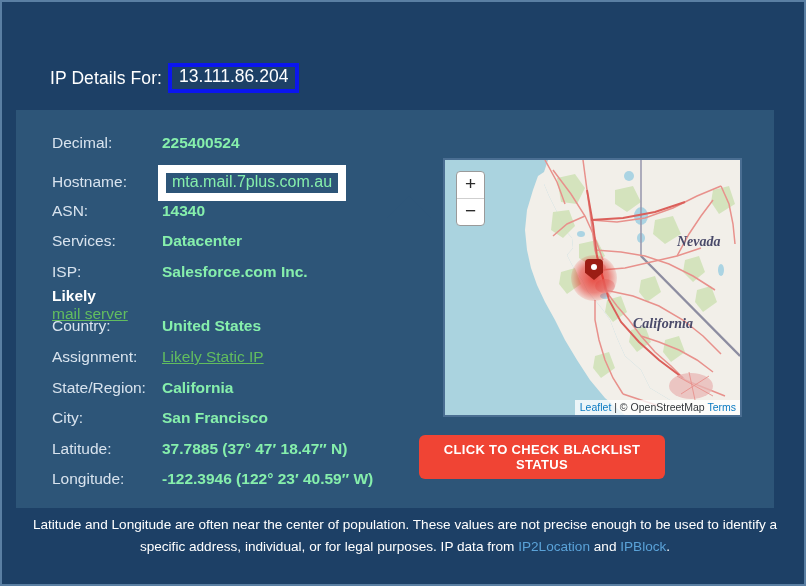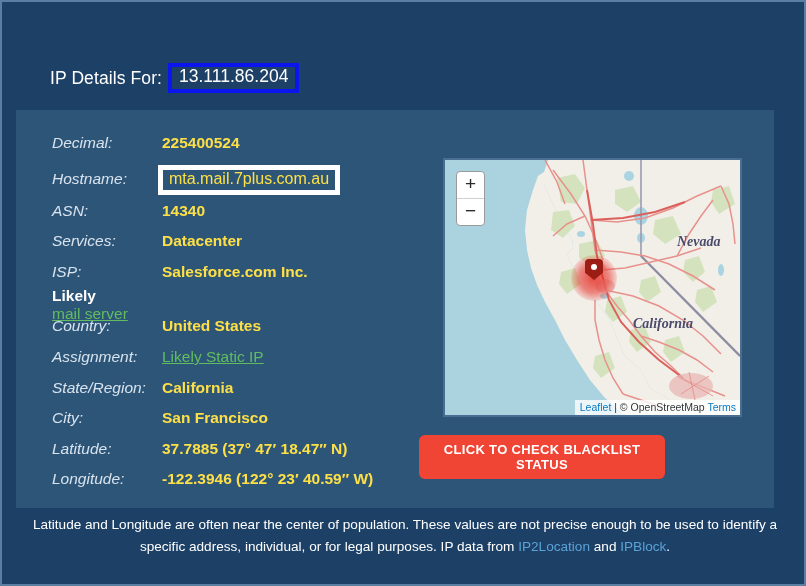--- a/index.html
+++ b/index.html
@@ -88,32 +88,31 @@
     display: flex;
     align-items: baseline;
     height: 30.6px;
   }
   .row .key {
     width: 110px;
     flex: 0 0 110px;
     color: #d8e3ee;
     font-size: 15.5px;
     white-space: nowrap;
-    font-style: italic;
   }
   .row .val {
-    color: #fde047;
+    color: #86efac;
     font-size: 15.5px;
     font-weight: bold;
     white-space: nowrap;
   }
   .row.tall { height: 37px; }
   .val-box {
     display: inline-block;
-    border: 5px solid #ffffff;
+    border: 8px solid #ffffff;
     padding: 1px 6px 3px 6px;
     margin-left: -4px;
     line-height: 1.05;
   }
   .val-box .val { font-weight: normal; font-size: 16px; }
   .glink {
     color: #62bd5f;
     text-decoration: underline;
     font-weight: normal;
     font-size: 15.5px;

